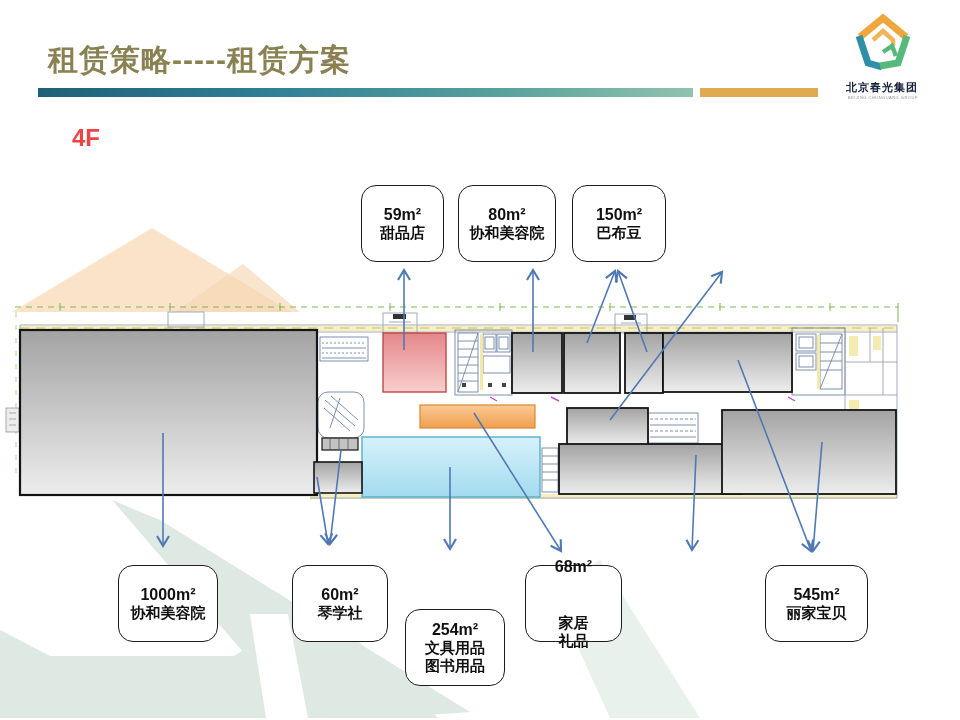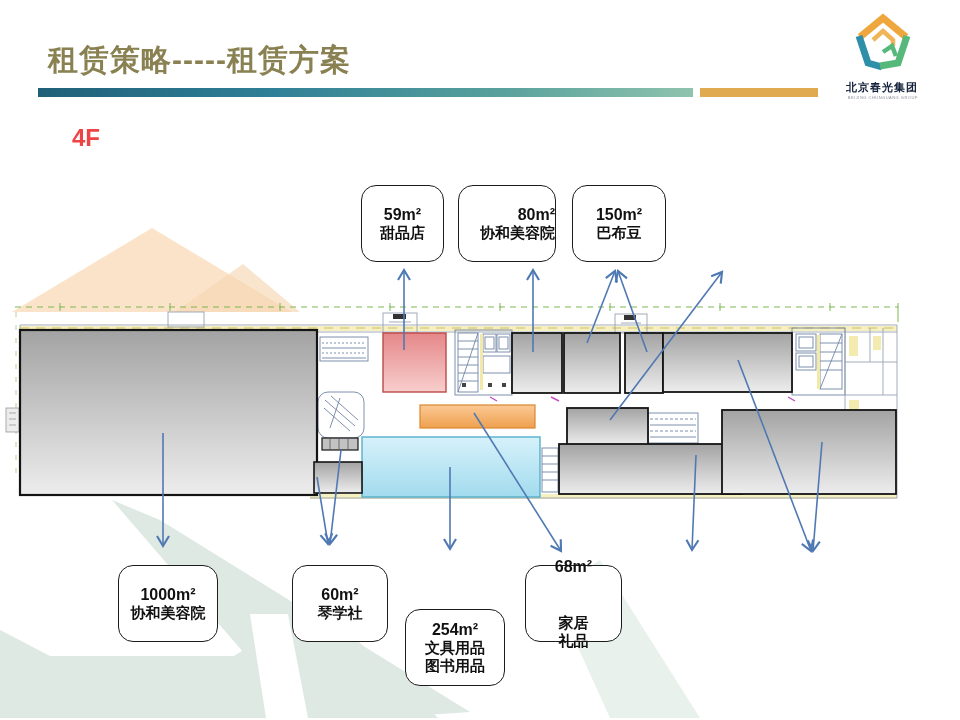--- a/index.html
+++ b/index.html
@@ -240,21 +240,21 @@
       <line x1="696" y1="455" x2="692" y2="550" marker-end="url(#ah)"></line>
       <line x1="738" y1="360" x2="811" y2="551" marker-end="url(#ah)"></line>
       <line x1="822" y1="442" x2="813" y2="551" marker-end="url(#ah)"></line>
     </g>
   </svg>
 
   <div class="callout" style="left:345px;top:185px;width:83px;margin-left:16px;">
     <span class="area">59m²</span>
     <span class="uname">甜品店</span>
   </div>
-  <div class="callout" style="left:458px;top:185px;width:98px;align-items:flex-end;">
+  <div class="callout" style="left:458px;top:185px;width:98px;">
     <span class="area">80m²</span>
     <span class="uname">协和美容院</span>
   </div>
   <div class="callout" style="left:572px;top:185px;width:94px;">
     <span class="area">150m²</span>
     <span class="uname">巴布豆</span>
   </div>
 
   <div class="callout" style="left:118px;top:565px;width:100px;">
     <span class="area">1000m²</span>
@@ -267,14 +267,18 @@
   <div class="callout" style="left:405px;top:565px;width:100px;margin-top:44px;">
     <span class="area">254m²</span>
     <span class="uname">文具用品
 图书用品</span>
   </div>
   <div class="callout" style="left:525px;top:565px;width:97px;gap:38px;">
     <span class="area">68m²</span>
     <span class="uname">家居
 礼品</span>
   </div>
+  <div class="callout" style="left:765px;top:565px;width:103px;">
+    <span class="area">545m²</span>
+    <span class="uname">丽家宝贝</span>
+  </div>
 
 </div>
 
 </body></html>

